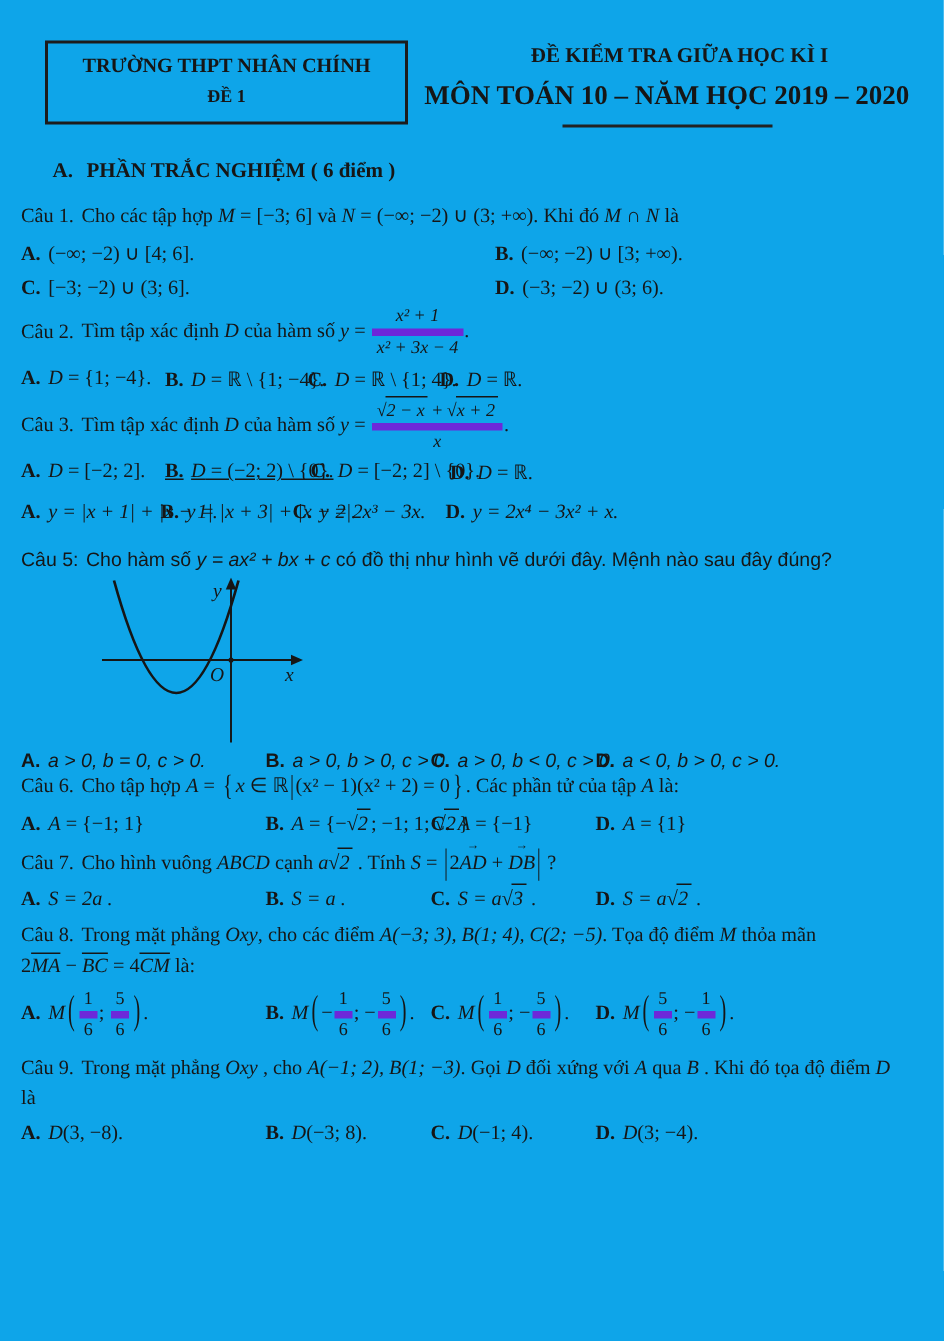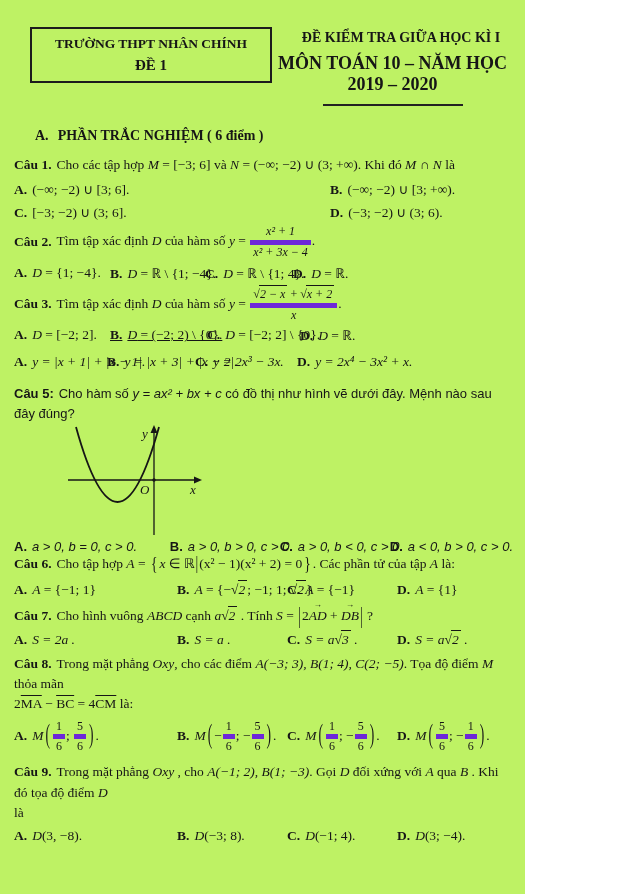--- a/index.html
+++ b/index.html
@@ -1,34 +1,34 @@
 <!DOCTYPE html>
 <html><head>
 <meta charset="utf-8">
 <style>
   * { box-sizing: border-box; margin: 0; padding: 0; }
   html, body { width: 629px; height: 894px; }
   body { background: #ffffff; font-family: "Liberation Serif", serif; font-size: 13.5px; color: #161616; }
-  .page { width: 525px; height: 894px; padding: 27px 12px 0 14px; overflow: hidden; background: #bef264; position: relative; }
+  .page { width: 629px; height: 894px; padding: 27px 12px 0 14px; overflow: hidden; background: #0ea5e9; position: relative; }
 
   
   .hdr { display: flex; align-items: flex-start; }
   .hbox { width: 242px; min-height: 56px; border: 2px solid #1c1c1c; margin-left: 16px; text-align: center; padding: 7px 4px 6px; }
   .school { font-weight: bold; font-size: 13.5px; }
-  .ecode { font-weight: bold; font-size: 15px; margin-top: 5px; }
+  .ecode { font-weight: bold; font-size: 12px; margin-top: 5px; }
   .hright { flex: 1; text-align: center; padding-top: 3px; }
   .etitle { font-weight: bold; font-size: 14px; padding-left: 17px; }
   .esub { font-weight: bold; font-size: 18px; margin-top: 7px; }
   .hrule { width: 140px; border-top: 2px solid #222; margin: 9px auto 0; }
 
   .sechead { margin: 22px 0 0 21px; font-weight: bold; font-size: 14px; }
   .sechead .pfx { margin-right: 9px; }
 
   .stem { line-height: 1.5; }
-  .ql { font-weight: bold; margin-right: 5px; }
+  .ql { font-weight: normal; margin-right: 5px; }
   .optrow { display: flex; align-items: center; }
   .opt { display: block; white-space: nowrap; }
   .ol { font-weight: bold; margin-right: 5px; }
 
   .s1 { width: 163px; } .s2 { width: 110px; } .s3 { width: 110px; } .s4 { flex: 1; }
   .h1 { width: 316px; }
   .w2a { width: 96px; } .w2b { width: 95px; } .w2c { width: 88px; }
   .w3a { width: 96px; } .w3b { width: 97px; text-decoration: underline; } .w3c { width: 93px; }
   .w4a { width: 93px; } .w4b { width: 88px; } .w4c { width: 102px; }
 
@@ -49,21 +49,21 @@
   .frac .num { display: block; border-bottom: 5px solid #6d28d9; padding: 0 3px 1px; }
   .frac .den { display: block; padding: 1px 3px 0; }
 
   .sqrt { white-space: nowrap; }
   .sqrt .sign { font-style: normal; }
   .sqrt .rad { border-top: 1px solid #161616; padding: 1px 2px 0 1px; margin-left: -1px; font-style: italic; }
 
   .vec { position: relative; display: inline-block; font-style: italic; }
   .vec::after { content: "\2192"; position: absolute; left: 50%; top: -0.85em; transform: translateX(-50%); font-size: 0.62em; font-style: normal; }
 
-  .obar { text-decoration: overline; }
+  .obar { text-decoration: overline; font-style: italic; }
 
   .tbar  { display: inline-block; transform: scaleY(1.35); margin: 0 1px; }
   .tbar2 { display: inline-block; transform: scaleY(1.75); margin: 0 1px; }
   .bigb  { display: inline-block; transform: scaleY(1.45); margin: 0 2px; }
   .bigp  { display: inline-block; transform: scaleY(2.0); transform-origin: 50% 55%; margin: 0 2px; }
 
   .graphwrap { margin: 2px 0 0 52px; }
   .graphwrap svg { display: block; }
 </style>
 </head>
@@ -81,21 +81,21 @@
       <div class="esub">MÔN TOÁN 10 – NĂM HỌC 2019 – 2020</div>
       <div class="hrule"></div>
     </div>
   </div>
 
   <div class="sechead"><span class="pfx">A.</span><span>PHẦN TRẮC NGHIỆM ( 6 điểm )</span></div>
 
   <div class="q q1">
     <p class="stem"><b class="ql">Câu 1.</b><span>Cho các tập hợp </span><i>M</i><span> = [−3; 6]</span><span> và </span><i>N</i><span> = (−∞; −2) ∪ (3; +∞)</span><span>. Khi đó </span><i>M ∩ N</i><span> là</span></p>
     <div class="optrow">
-      <span class="opt h1"><b class="ol">A.</b><span>(−∞; −2) ∪ [3; 6].</span></span>
+      <span class="opt h1"><b class="ol">A.</b><span>(−∞; −2) ∪ [4; 6].</span></span>
       <span class="opt s4"><b class="ol">B.</b><span>(−∞; −2) ∪ [3; +∞).</span></span>
     </div>
     <div class="optrow">
       <span class="opt h1"><b class="ol">C.</b><span>[−3; −2) ∪ (3; 6].</span></span>
       <span class="opt s4"><b class="ol">D.</b><span>(−3; −2) ∪ (3; 6).</span></span>
     </div>
   </div>
 
   <div class="q q2">
     <p class="stem"><b class="ql">Câu 2.</b><span>Tìm tập xác định </span><i>D</i><span> của hàm số </span><i>y</i><span> = </span><span class="frac"><i class="num">x² + 1</i><i class="den">x² + 3x − 4</i></span><span>.</span></p>

